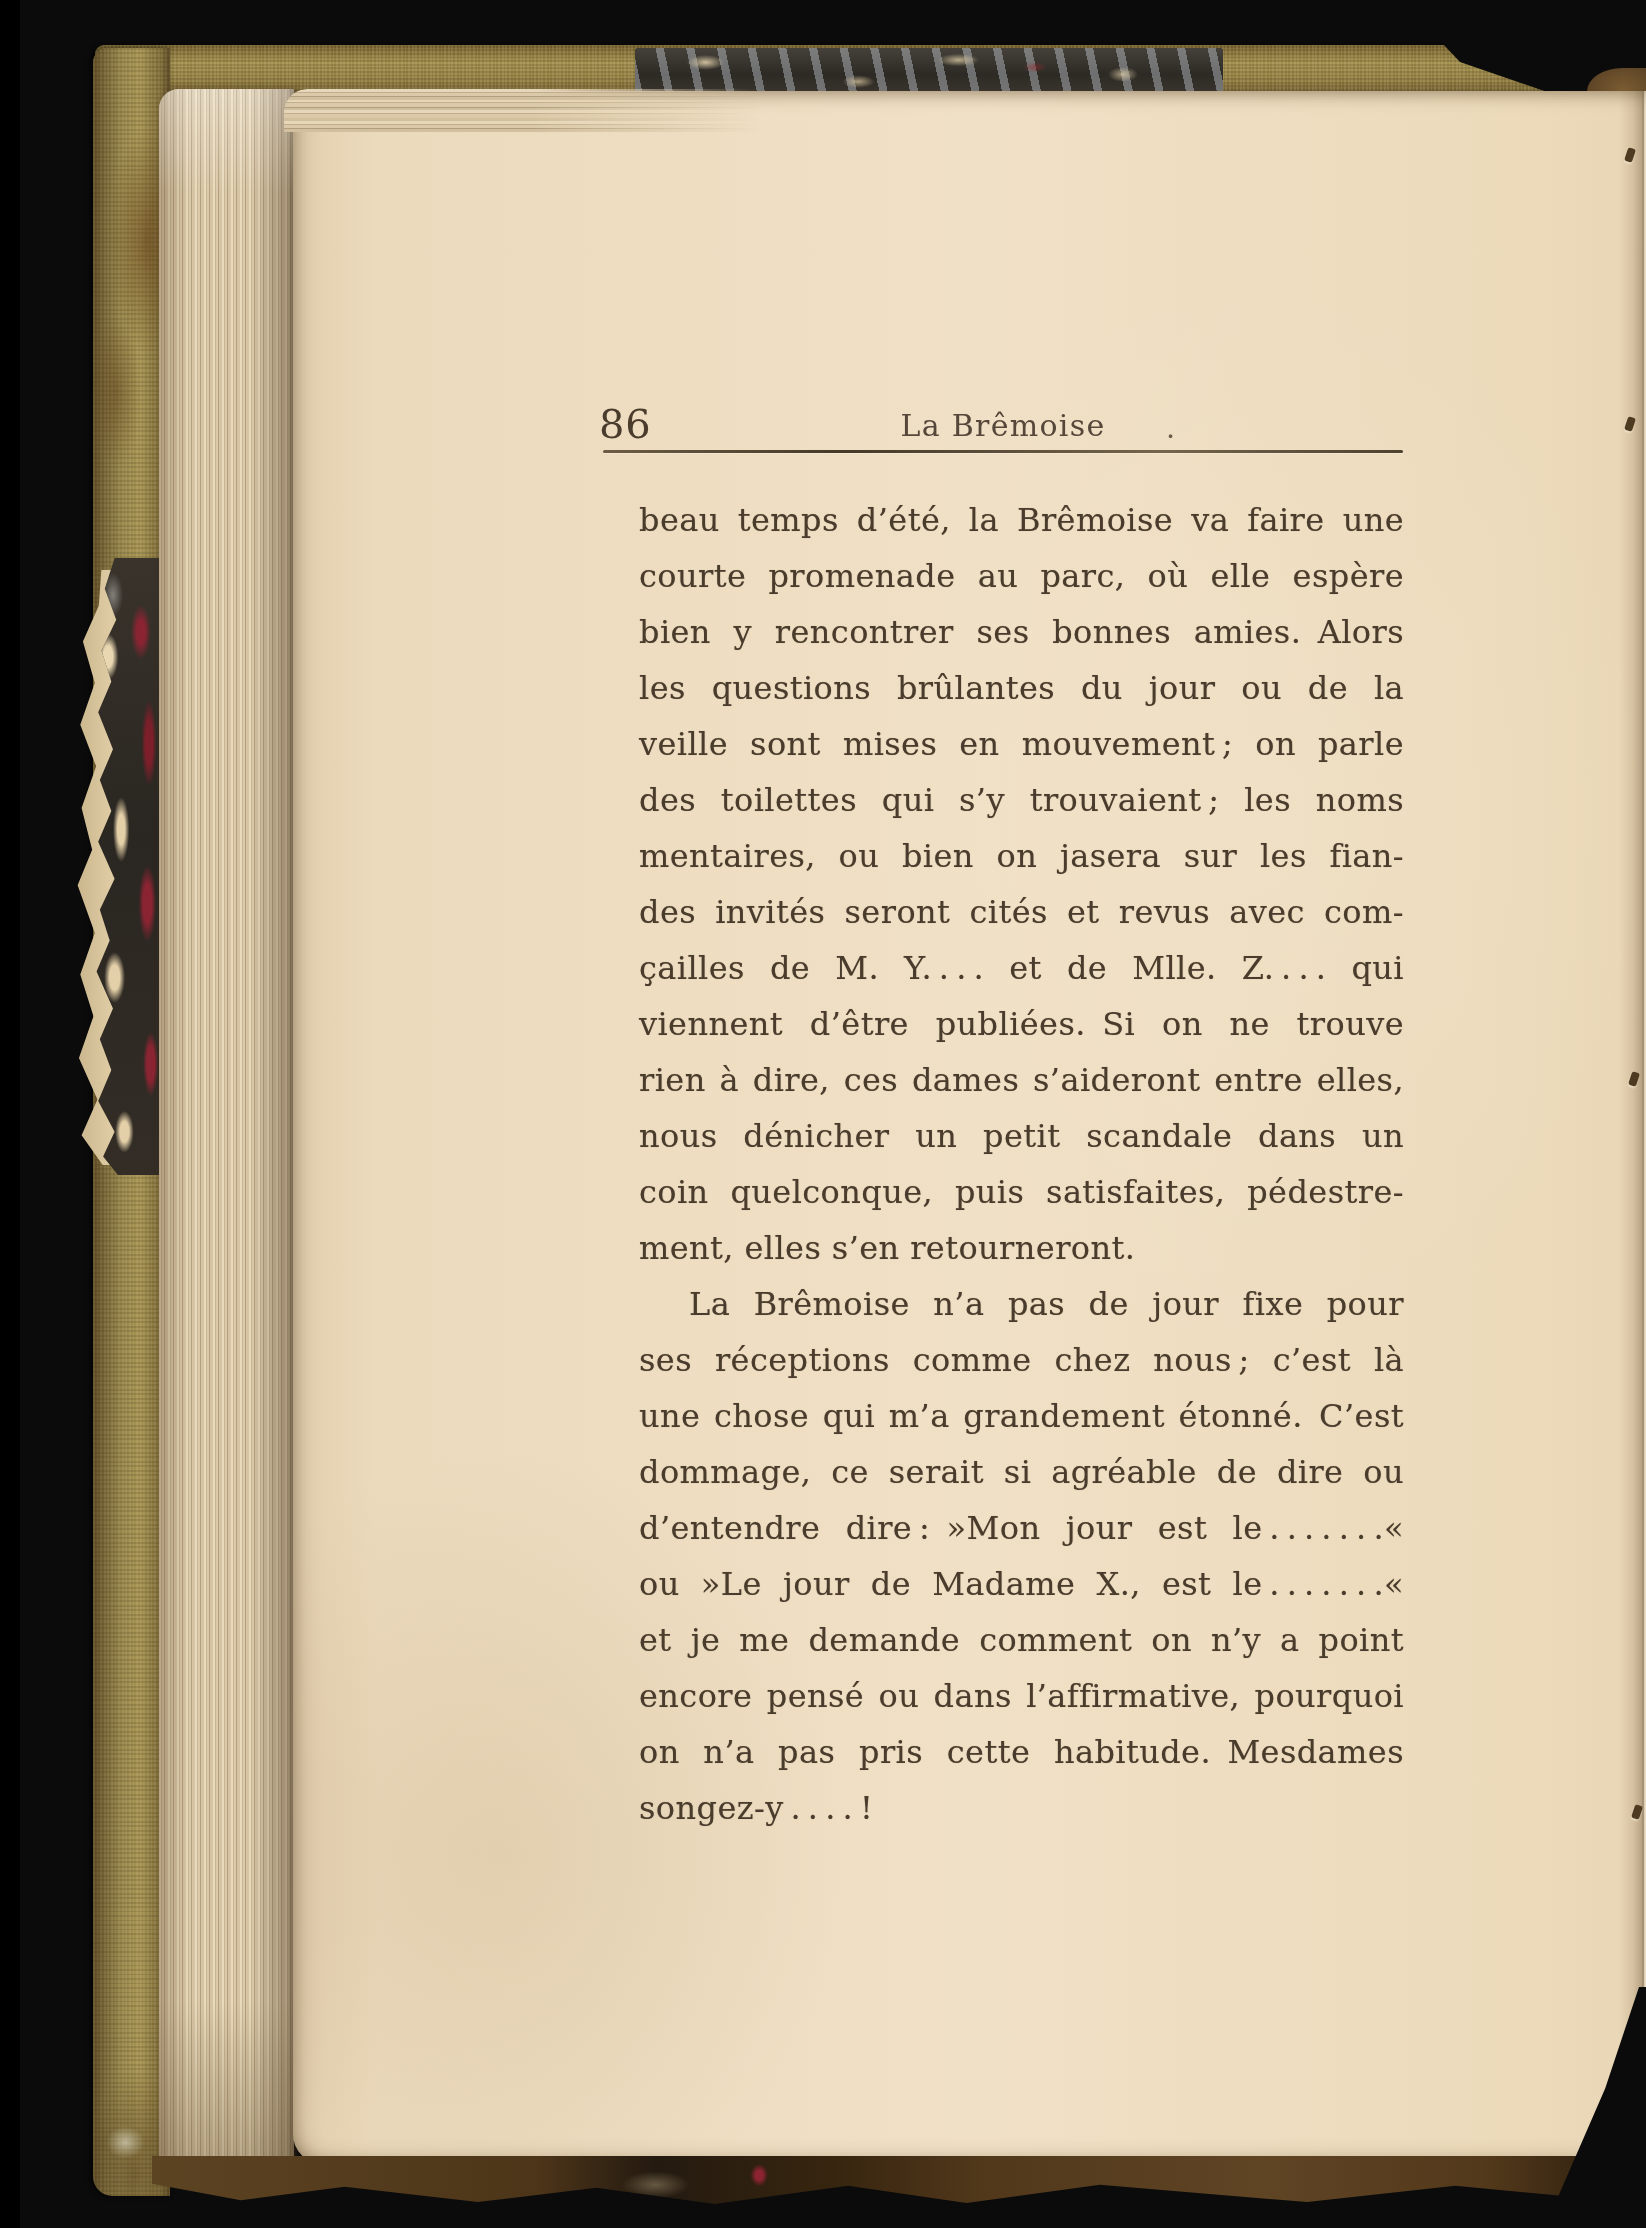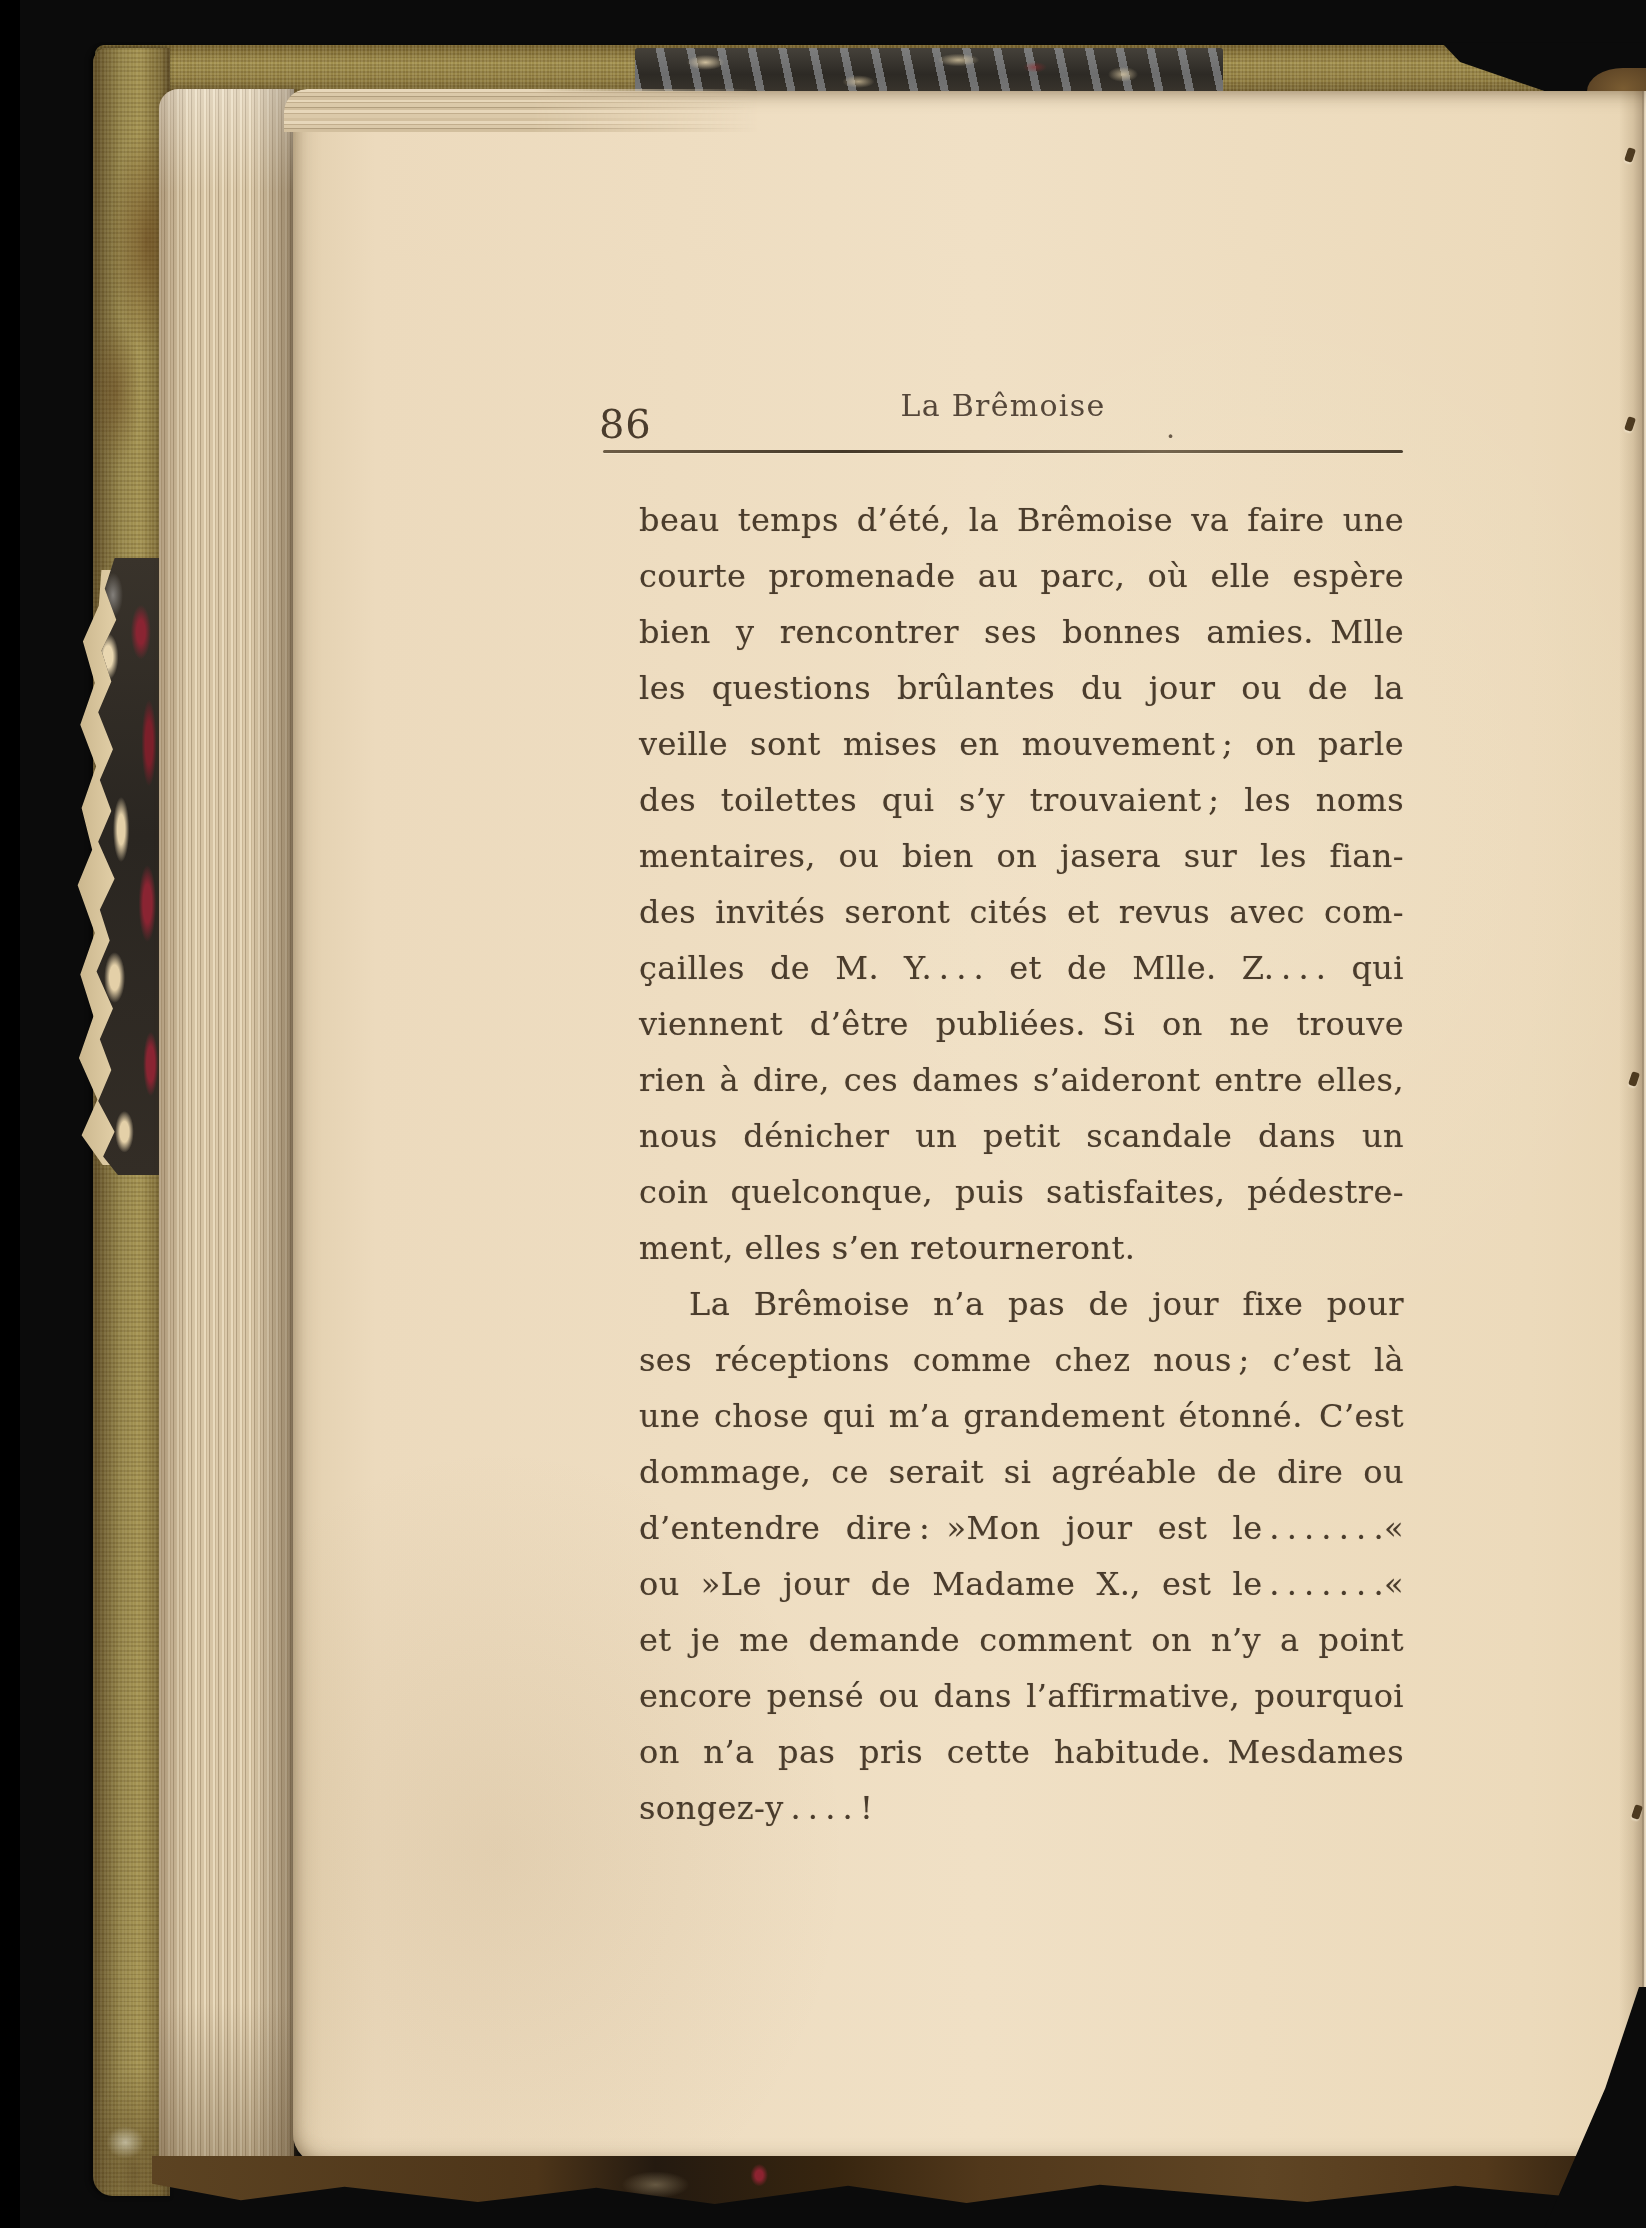--- a/index.html
+++ b/index.html
@@ -115,21 +115,21 @@
     position:absolute;width:8px;height:14.3px;border-radius:2.7px;
     background:#4d3a20;box-shadow:0 1.8px 1.8px rgba(255,248,230,.5);
     transform:rotate(18deg);
   }
   
   .page-number{
     position:absolute;left:579px;top:401px;
     font-size:40px;color:var(--ink,#4a3c2c);letter-spacing:0.9px;
   }
   .running-title{
-    position:absolute;left:583px;top:388px;width:800px;text-align:center;
+    position:absolute;left:583px;top:408px;width:800px;text-align:center;
     font-size:30px;color:#55473a;letter-spacing:1.3px;
   }
   .header-mark{
     position:absolute;left:1146px;top:412px;font-size:28.5px;color:#6a5b49;
   }
   .header-rule{
     position:absolute;left:583px;top:450px;width:800px;height:2.7px;border-radius:1.8px;
     background:linear-gradient(90deg,rgba(86,70,48,.85),rgba(60,48,32,.95) 30%,rgba(86,70,48,.8) 70%,rgba(60,48,32,.9));
     box-shadow:0 0.9px 0 rgba(255,248,230,.35);
   }
@@ -189,21 +189,21 @@
   <div class="page-stack-top"></div>
 
   <div class="page-number">86</div>
   <div class="running-title">La Brêmoise</div>
   <div class="header-mark">.</div>
   <div class="header-rule"></div>
 
   <div class="body-text">
       <div class="line"><span>beau temps d’été, la Brêmoise va faire une</span></div>
       <div class="line"><span>courte promenade au parc, où elle espère</span></div>
-      <div class="line"><span>bien y rencontrer ses bonnes amies. Mlle</span></div>
+      <div class="line"><span>bien y rencontrer ses bonnes amies. Alors</span></div>
       <div class="line"><span>les questions brûlantes du jour ou de la</span></div>
       <div class="line"><span>veille sont mises en mouvement ; on parle</span></div>
       <div class="line"><span>des toilettes qui s’y trouvaient ; les noms</span></div>
       <div class="line"><span>mentaires, ou bien on jasera sur les fian-</span></div>
       <div class="line"><span>des invités seront cités et revus avec com-</span></div>
       <div class="line"><span>çailles de M. Y. . . . et de Mlle. Z. . . . qui</span></div>
       <div class="line"><span>viennent d’être publiées. Si on ne trouve</span></div>
       <div class="line"><span>rien à dire, ces dames s’aideront entre elles,</span></div>
       <div class="line"><span>nous dénicher un petit scandale dans un</span></div>
       <div class="line"><span>coin quelconque, puis satisfaites, pédestre-</span></div>

